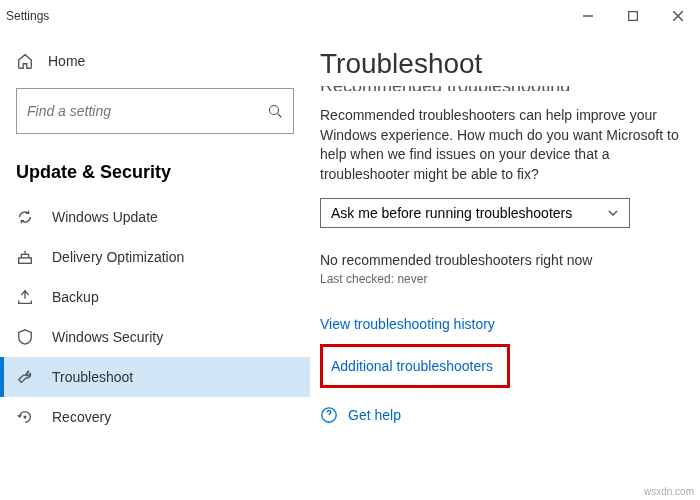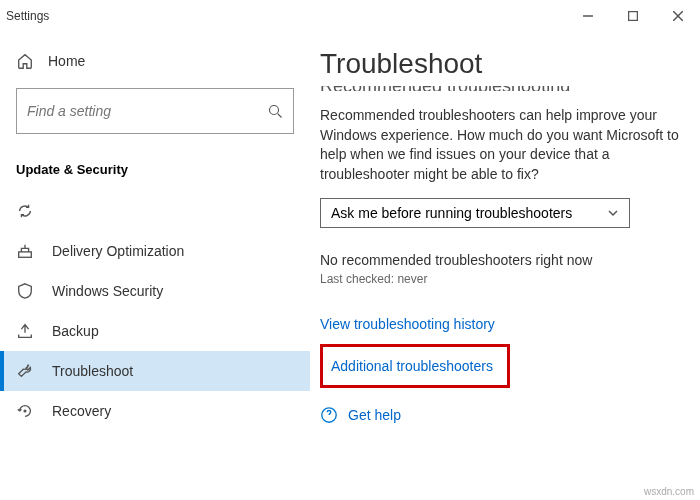--- a/index.html
+++ b/index.html
@@ -9,21 +9,21 @@
     .window-controls { display: flex; }
     .window-btn { width: 45px; height: 32px; display: flex; align-items: center; justify-content: center; cursor: pointer; }
     .window-btn svg { width: 10px; height: 10px; }
     .container { display: flex; height: calc(100% - 32px); }
     .sidebar { width: 310px; padding: 12px 0 12px 0; }
     .home-row { display: flex; align-items: center; padding: 8px 16px; gap: 14px; cursor: pointer; }
     .home-row .icon { width: 18px; height: 18px; }
     .home-row span { font-size: 14px; color: #333; }
     .search-box { margin: 10px 16px 20px 16px; border: 1px solid #999; height: 46px; display: flex; align-items: center; padding: 0 10px; justify-content: space-between; }
     .search-box input { border: none; outline: none; font-size: 14px; font-style: italic; color: #666; width: 85%; background: transparent; }
-    .section-header { font-size: 13px; font-weight: 600; color: #000; padding: 8px 16px 14px 16px; }
+    .section-header { font-size: 18px; font-weight: 600; color: #000; padding: 8px 16px 14px 16px; }
     .nav-list { list-style: none; }
     .nav-item { display: flex; align-items: center; padding: 11px 16px; gap: 18px; cursor: pointer; position: relative; }
     .nav-item .icon { width: 18px; height: 18px; flex-shrink: 0; }
     .nav-item span { font-size: 14px; color: #333; }
     .nav-item.active { background: #d0e6f7; }
     .nav-item.active::before { content: ''; position: absolute; left: 0; top: 0; bottom: 0; width: 4px; background: #0078d4; }
     .main { flex: 1; padding: 16px 10px 0 10px; overflow: hidden; }
     .page-title { font-size: 28px; font-weight: 400; color: #333; margin-bottom: 6px; }
     .cutoff-header { font-size: 18px; color: #555; height: 6px; overflow: hidden; line-height: 0; margin-bottom: 14px; border-bottom: 1px dashed transparent;}
     .body-text { font-size: 14px; color: #333; line-height: 1.4; margin-bottom: 14px; }
@@ -79,39 +79,40 @@
           <circle cx="8" cy="8" r="6"></circle>
           <line x1="13" y1="13" x2="18" y2="18"></line>
         </svg>
     </div>
     <div class="section-header">Update &amp; Security</div>
     <ul class="nav-list">
       <li class="nav-item">
         <svg class="icon" viewBox="0 0 20 20">
             <path d="M4 10a6 6 0 0110-4M16 10a6 6 0 01-10 4M14 3v3h-3M6 17v-3h3"></path>
           </svg>
+        <span>Windows Update</span>
       </li>
       <li class="nav-item">
         <svg class="icon" viewBox="0 0 20 20">
             <rect x="3" y="11" width="14" height="6"></rect>
             <path d="M6 11V7h8v4M10 3v4"></path>
           </svg>
         <span>Delivery Optimization</span>
       </li>
       <li class="nav-item">
         <svg class="icon" viewBox="0 0 20 20">
+            <path d="M10 3v9M6 8l4-5 4 5M3 14v3h14v-3"></path>
+          </svg>
+        <span>Backup</span>
+      </li>
+      <li class="nav-item">
+        <svg class="icon" viewBox="0 0 20 20">
             <path d="M10 2l7 3v5c0 5-3 7-7 8-4-1-7-3-7-8V5l7-3z"></path>
           </svg>
         <span>Windows Security</span>
-      </li>
-      <li class="nav-item">
-        <svg class="icon" viewBox="0 0 20 20">
-            <path d="M10 3v9M6 8l4-5 4 5M3 14v3h14v-3"></path>
-          </svg>
-        <span>Backup</span>
       </li>
       <li class="nav-item active">
         <svg class="icon" viewBox="0 0 20 20">
             <path d="M13 3a4 4 0 01-5 5L3 13l3 3 5-5a4 4 0 005-5l-3 3-2-2 3-3z"></path>
           </svg>
         <span>Troubleshoot</span>
       </li>
       <li class="nav-item">
         <svg class="icon" viewBox="0 0 20 20">
             <path d="M4 10a6 6 0 116 6M4 10l-2-2M4 10l2-2"></path>

